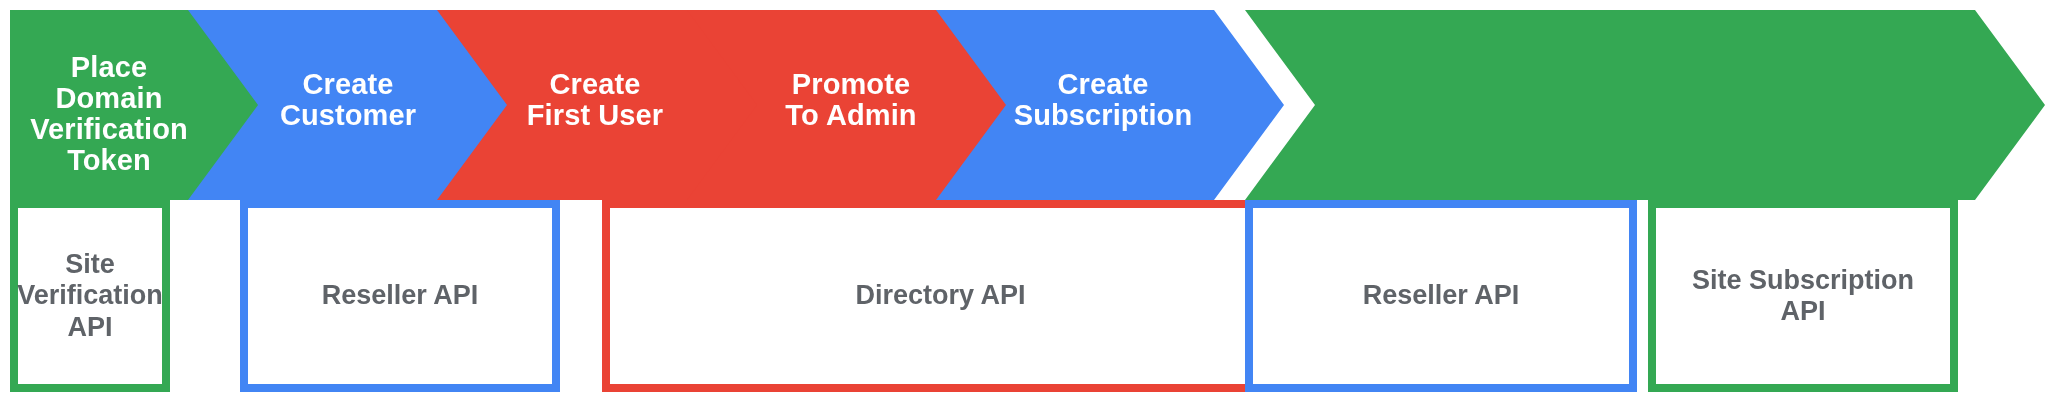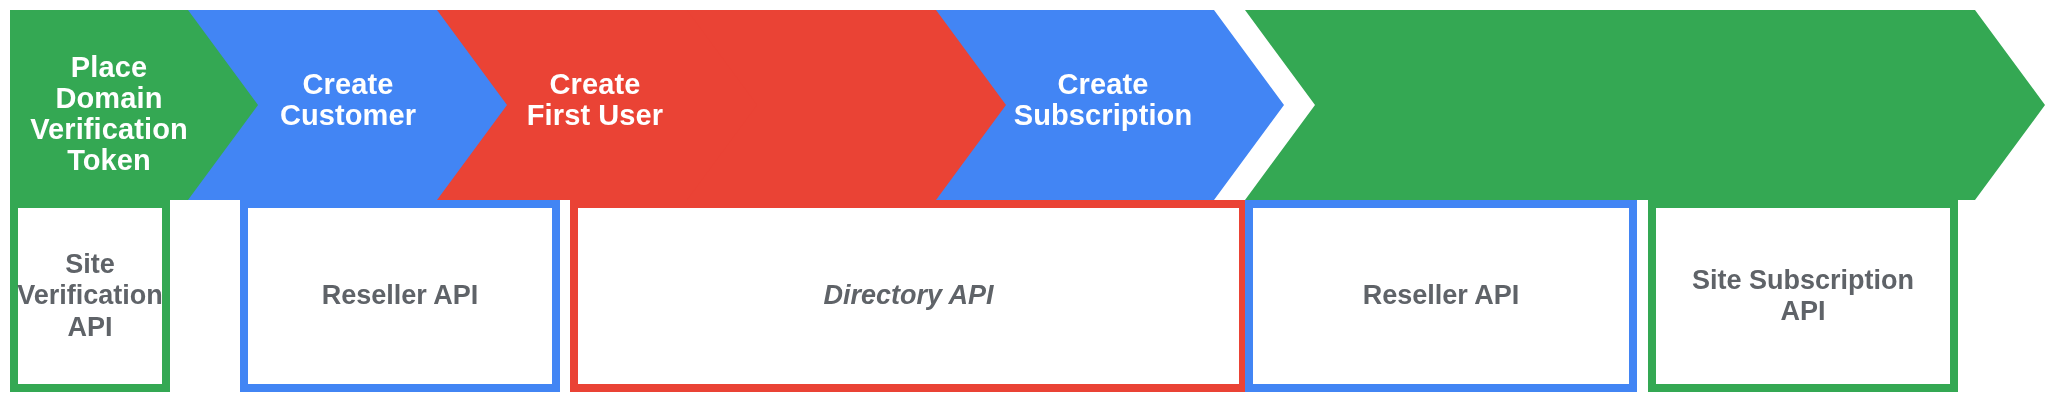--- a/index.html
+++ b/index.html
@@ -79,36 +79,38 @@
   <div class="step-title" style="left:14px; top:52px; width:190px;text-align:center;">Place Domain
 Verification
 Token</div>
 
   <div class="step-title" style="left:258px; top:69px; width:180px;">Create
 Customer</div>
 
   <div class="step-title" style="left:500px; top:69px; width:190px;">Create
 First User</div>
 
+  <div class="step-title" style="left:756px; top:69px; width:190px;">Promote
+To Admin</div>
 
   <div class="step-title" style="left:993px; top:69px; width:220px;">Create
 Subscription</div>
 
 
   <div class="api-box" style="left:10px; top:200px; width:160px; height:192px; border-color:#34A853;">
     <span class="api-label">Site
 Verification
 API</span>
   </div>
 
   <div class="api-box" style="left:240px; top:200px; width:320px; height:192px; border-color:#4285F4;">
     <span class="api-label">Reseller API</span>
   </div>
 
-  <div class="api-box" style="left:570px; top:200px; width:677px; height:192px; border-color:#EA4335;font-style:italic;">
+  <div class="api-box" style="left:602px; top:200px; width:677px; height:192px; border-color:#EA4335;">
     <span class="api-label">Directory API</span>
   </div>
 
   <div class="api-box" style="left:1245px; top:200px; width:392px; height:192px; border-color:#4285F4;">
     <span class="api-label">Reseller API</span>
   </div>
 
   <div class="api-box" style="left:1648px; top:200px; width:310px; height:192px; border-color:#34A853;">
     <span class="api-label">Site Subscription
 API</span>

